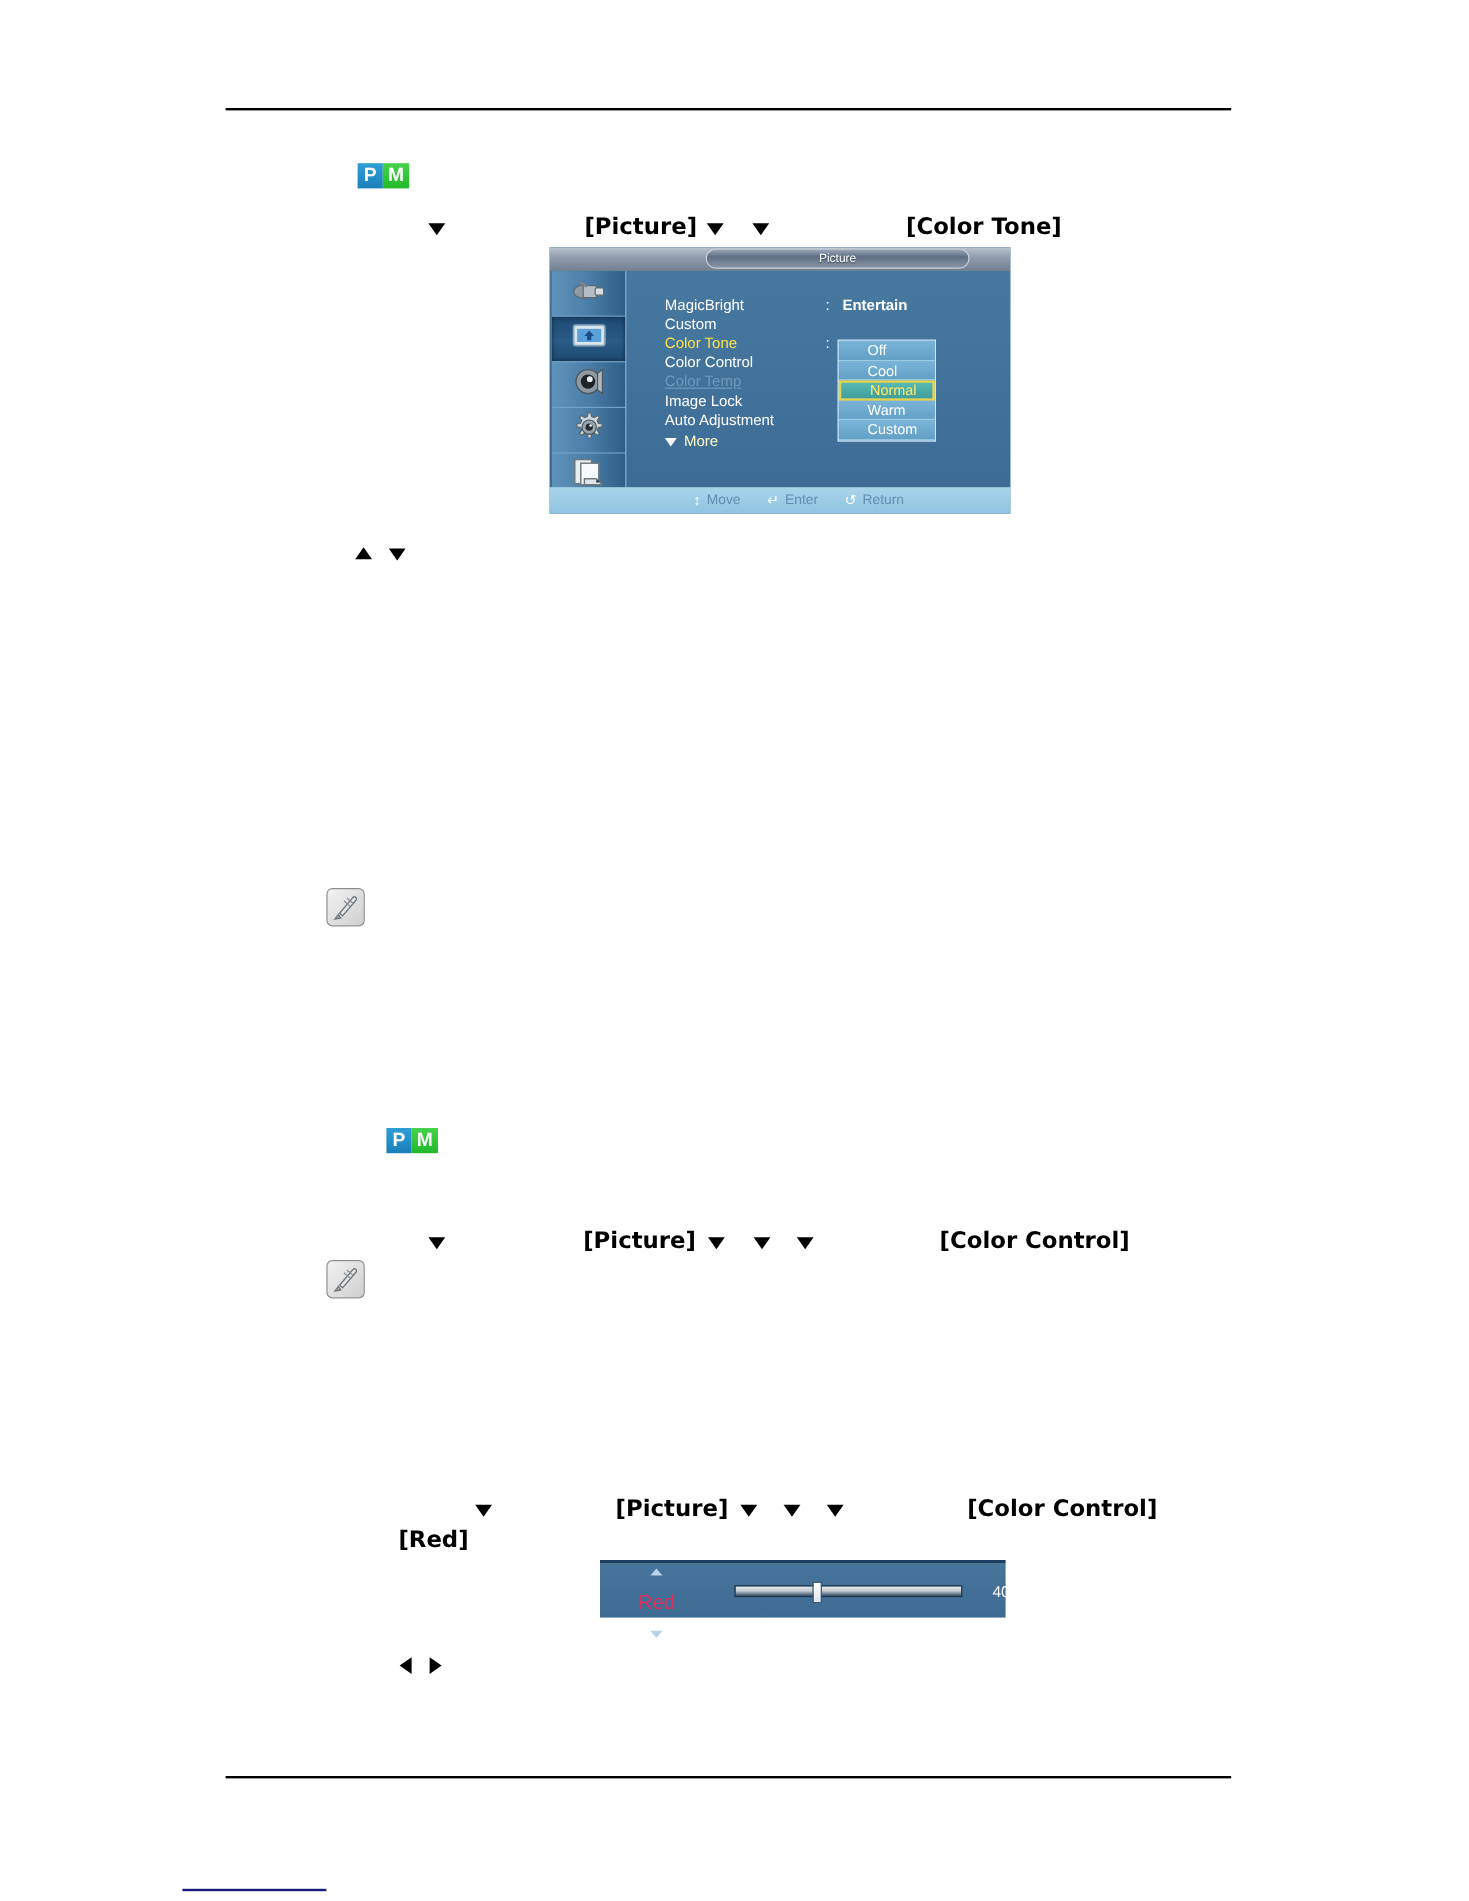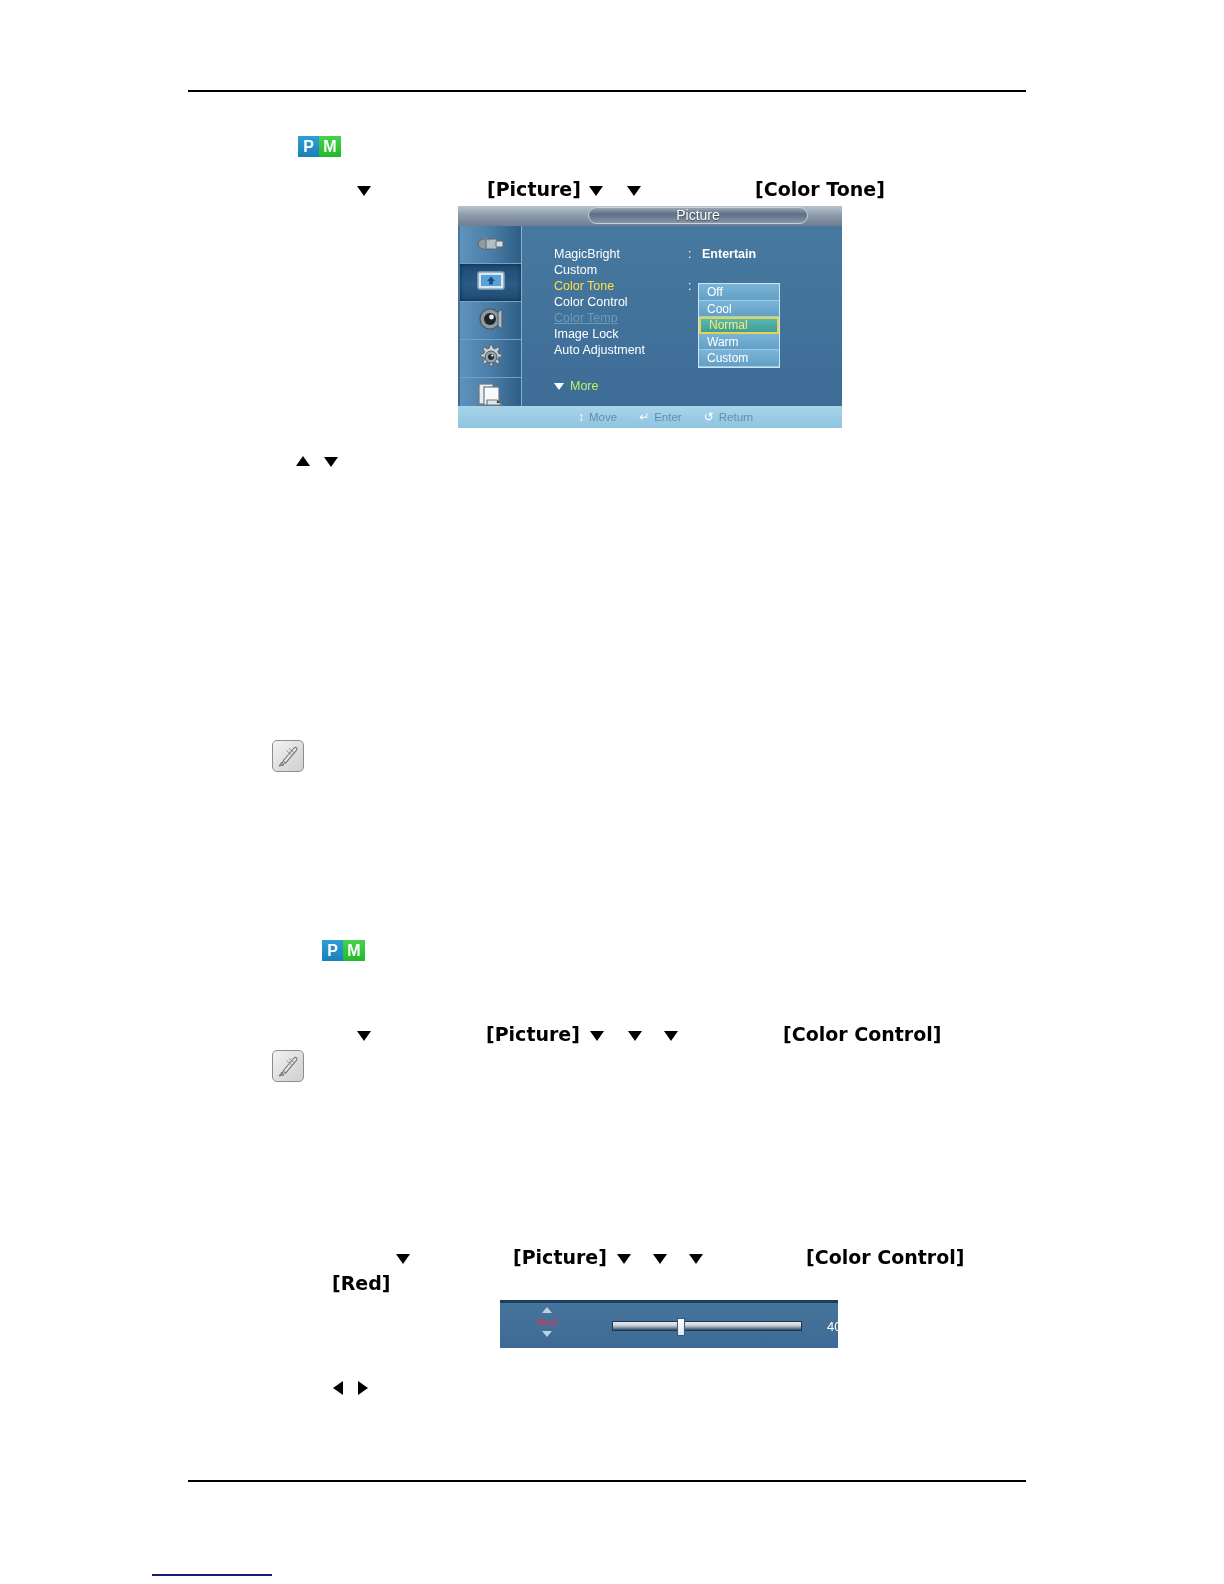--- a/index.html
+++ b/index.html
@@ -139,21 +139,21 @@
     position: absolute;
     left: 130px;
     top: 1px;
     width: 220px;
     height: 17px;
     border-radius: 9px;
     background: linear-gradient(180deg,#9aa6b4 0%, #5e6f85 40%, #8794a4 100%);
     border: 1px solid #c9d2dc;
     box-sizing: border-box;
     color: #ffffff;
-    font-size: 14px;
+    font-size: 10px;
     text-align: center;
     line-height: 15px;
     text-shadow: 0 1px 1px rgba(0,0,0,.5);
   }
   .osd-body {
     position: absolute;
     left: 0;
     top: 20px;
     width: 100%;
     height: 180px;
@@ -196,25 +196,25 @@
     white-space: nowrap;
     text-align: right;
   }
   .menu-row .m-label { position:absolute; left:0; top:0; }
   .menu-row .m-colon { position:absolute; left:134px; top:0; }
   .menu-row .m-value { position:absolute; left:148px; top:0;font-weight:bold; }
   .menu-row.sel .m-label { color: #fde047; }
   .menu-row.dim .m-label { color: #6d9ab9; text-decoration: underline; }
   .menu-more {
     position: relative;
-    margin-top: 20px;
+    margin-top: 2px;
     height: 16px;
     line-height: 16px;
     font-size: 12.5px;
-    color: #bef264;
+    color: #fef9c3;
   }
   .menu-more .tri {
     display:inline-block;
     width:0;height:0;
     border-left:5px solid transparent;
     border-right:5px solid transparent;
     border-top:7px solid #ffffff;
     margin-right:6px;
     vertical-align: middle;
   }
@@ -227,21 +227,21 @@
     width: 82px;
     border: 1px solid #cfe4f2;
     box-sizing: border-box;
     background: #6fa9cf;
   }
   .dd-item {
     height: 16.5px;
     line-height: 16.5px;
     font-size: 12px;
     color: #ffffff;
-    padding-left: 8px;
+    padding-left: 24px;
     background: linear-gradient(180deg,#7ab4d8 0%, #63a0c6 100%);
     border-bottom: 1px solid #9ccbe5;
     box-sizing: border-box;
   }
   .dd-item.sel {
     background: linear-gradient(180deg,#58b8b2 0%, #3f9e99 100%);
     border: 2px solid #e3d44a;
     color: #ffe96a;
     line-height: 13px;
   }
@@ -293,24 +293,24 @@
     border-right:5px solid transparent;
     border-bottom:6px solid #b8d2e6;
   }
   .sl-arrow-dn {
     width:0;height:0;margin:0 auto;
     border-left:5px solid transparent;
     border-right:5px solid transparent;
     border-top:6px solid #b8d2e6;
   }
   .sl-label {
-    font-size: 11px;
+    font-size: 17px;
     color: #d9325f;
     line-height: 14px;
-    margin: 2px 0;
+    margin: 16px 0;
   }
   .sl-track {
     position: absolute;
     left: 112px;
     top: 18px;
     width: 190px;
     height: 10px;
     background: linear-gradient(180deg,#e9edf1 0%, #c7ced6 45%, #2f4c66 100%);
     border: 1px solid #20354a;
     box-sizing: border-box;

